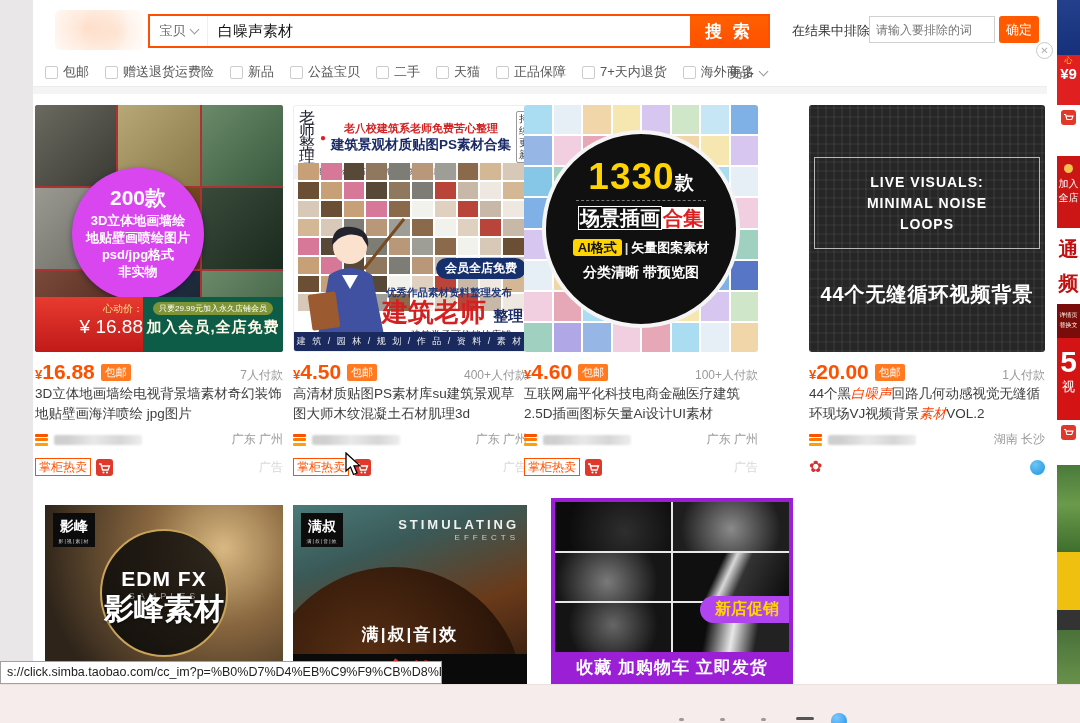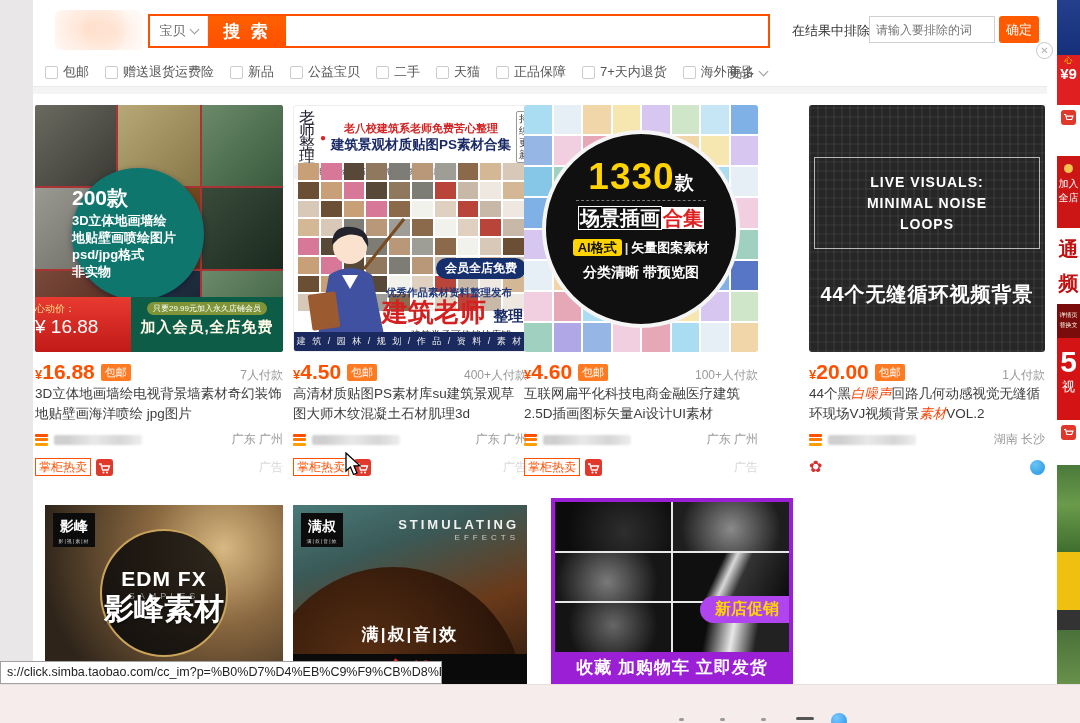--- a/index.html
+++ b/index.html
@@ -52,25 +52,25 @@
     background:linear-gradient(90deg,#cfcfcf 15%,#e8e8e8 45%,#d6d6d6 75%,#eee); filter:blur(1.1px); }
   .loc { margin-left:auto; color:#999; font-size:12px; }
   .badge-row { margin-top:10px; display:flex; align-items:center; gap:5px; height:18px; }
   .hot { color:#ff5000; border:1px solid #ff5000; font-size:12px; padding:0px 3px; line-height:16px; }
   .ad { margin-left:auto; color:#d8d8d8; font-size:12px; }
   .flower { color:#d63030; font-size:16px; line-height:16px; }
   .bdrop { margin-left:auto; width:15px; height:15px; border-radius:50%; background:radial-gradient(circle at 35% 30%, #6cc4f5, #1f95e0); }
 
   
   .collage { position:absolute; inset:0; display:grid; grid-template-columns:repeat(3,1fr); grid-auto-rows:1fr; gap:2px; background:#a33; }
-  .c1-circle { position:absolute; left:37px; top:63px; width:132px; height:132px; border-radius:50%; background:#0f766e; color:#fff; padding-top:16px; box-shadow:0 2px 6px rgba(0,0,40,.4); }
+  .c1-circle { position:absolute; left:37px; top:63px; width:132px; height:132px; border-radius:50%; background:#d946ef; color:#fff; text-align:center; padding-top:16px; box-shadow:0 2px 6px rgba(0,0,40,.4); }
   .c1-count { font-size:21px; font-weight:bold; }
   .c1-line { font-size:13px; font-weight:bold; line-height:17px; }
   .c1-band { position:absolute; left:0; bottom:0; width:100%; height:55px; display:flex; }
-  .c1-left { width:96px; background:linear-gradient(#e83a30,#c01a18); color:#fff; text-align:left; padding-top:5px; }
+  .c1-left { width:108px; background:linear-gradient(#e83a30,#c01a18); color:#fff; text-align:right; padding-top:5px; }
   .c1-price-label { font-size:10px; color:#ffe08a; }
   .c1-price { font-size:19px; font-weight:normal; }
   .c1-right { flex:1; background:#0c5c48; color:#fff; text-align:center; }
   .c1-pill { font-size:8px; background:#7f9436; border-radius:8px; width:max-content; margin:5px auto 3px; padding:1px 6px; }
   .c1-promo { font-size:15px; font-weight:bold; letter-spacing:1px; color:#fffbe8; }
 
   
   .cover.c2 { background:#fff; border:1px solid #eee; }
   .c2-header { display:flex; align-items:center; gap:5px; padding:5px 5px 2px; }
   .c2-tl { width:26px; font-size:16px; font-weight:normal; color:#223; line-height:13px; }
@@ -182,20 +182,21 @@
 <body>
 
 <div class="abs" id="page-bg"></div>
 
 <div class="abs" id="logo"></div>
 <div class="abs" id="search-box">
   <div id="search-cat">
     <span>宝贝</span>
     <span class="chev"></span>
   </div>
+  <input id="search-input" value="白噪声素材" style="">
   <button id="search-btn">搜 索</button>
 </div>
 <span class="abs" id="exclude-label">在结果中排除</span>
 <input class="abs" id="exclude-input" placeholder="请输入要排除的词" style="">
 <button class="abs" id="exclude-btn">确定</button>
 <div class="abs" id="ghost-close">✕</div>
 
 <div class="abs" id="filters">
   <label class="filter">
       <span class="cb"></span>

